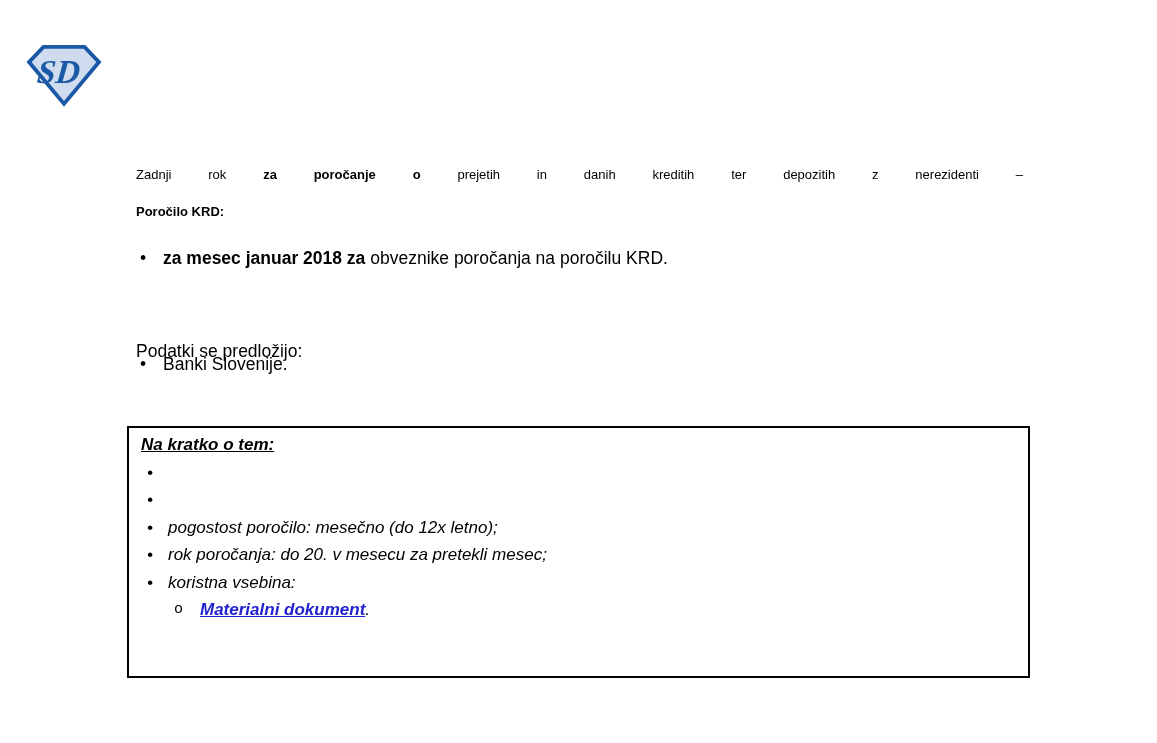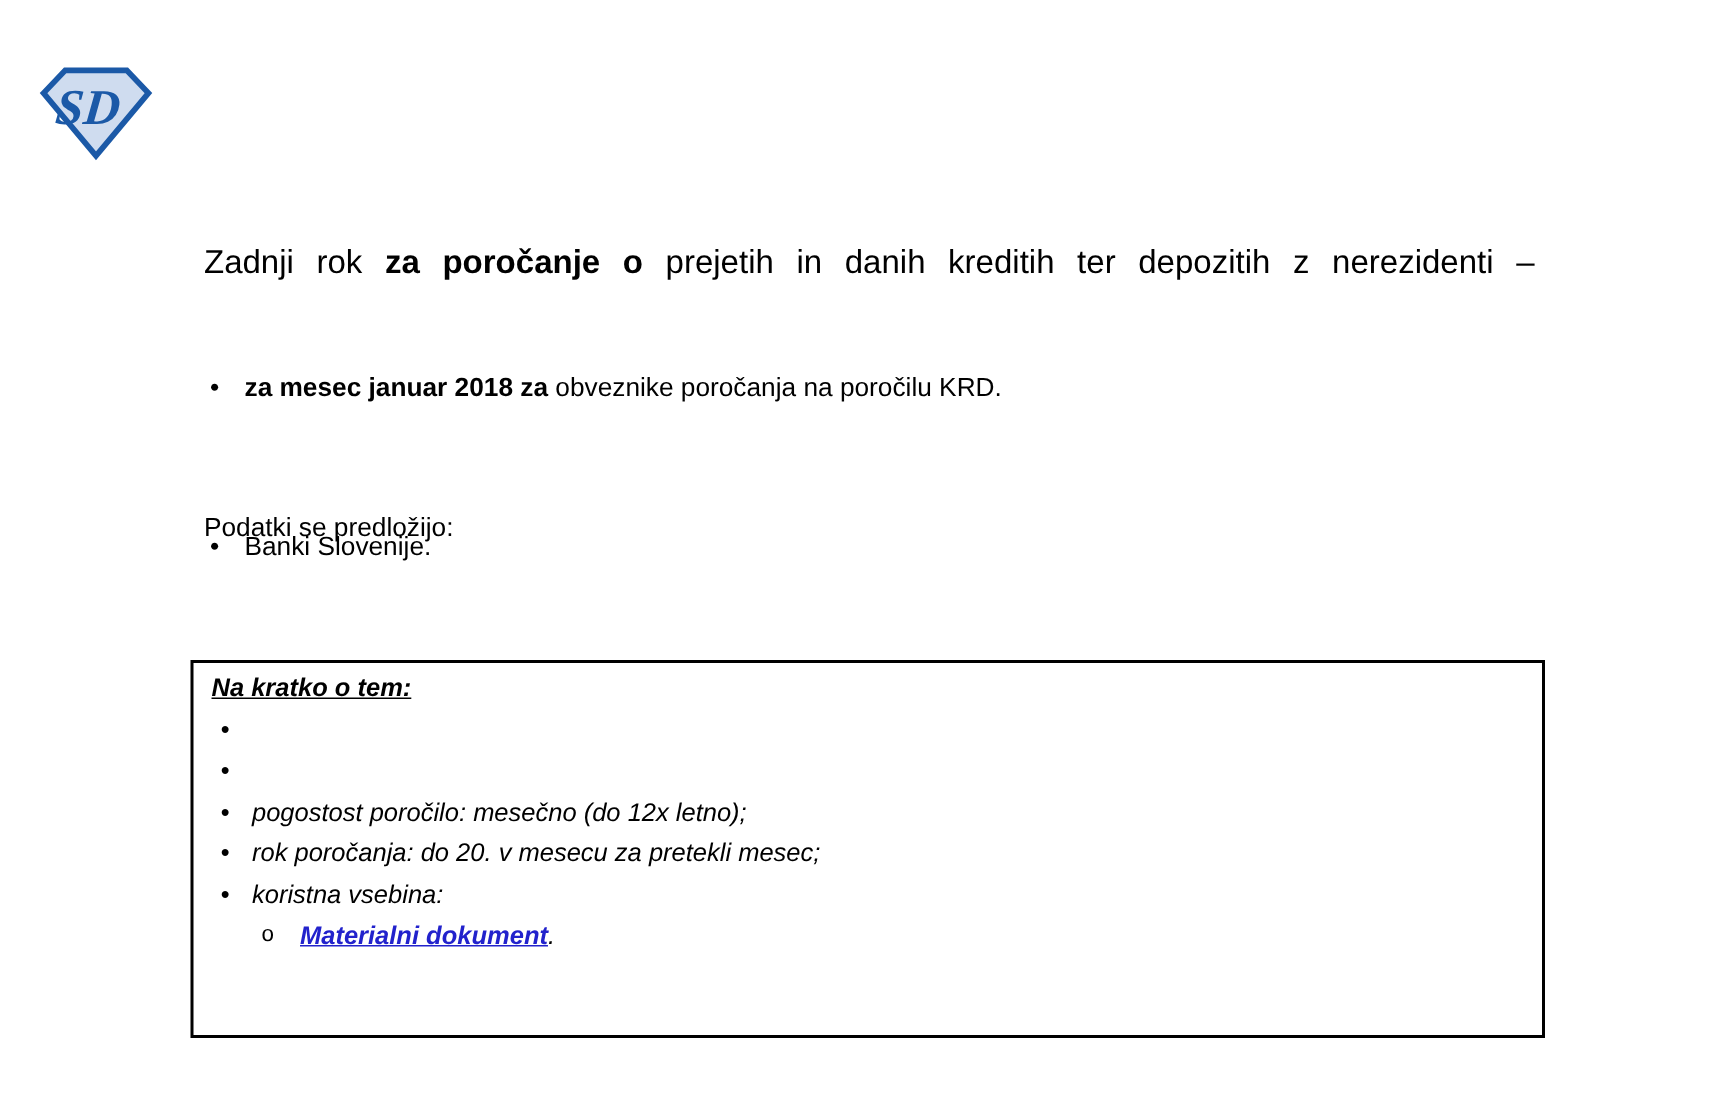--- a/index.html
+++ b/index.html
@@ -9,38 +9,38 @@
     position:relative;overflow:hidden;
   }
   #page{position:relative;width:1157px;height:743px;}
 
   
   #logo{position:absolute;left:26px;top:42px;width:76px;height:66px;}
 
   
   .abs{position:absolute;left:136px;width:887px;}
 
-  #intro{top:156px;font-size:22px;line-height:37px;}
+  #intro{top:156px;font-size:13px;line-height:37px;}
   .jline{text-align:justify;text-align-last:justify;}
   .line{text-align:left;}
 
   #deadline-bullet{top:246px;font-size:17.5px;line-height:24px;display:flex;}
   #podatki{top:310px;font-size:17.5px;line-height:24px;margin-top:29px;}
   #recipient-bullet{top:352px;font-size:17.5px;line-height:24px;display:flex;}
 
   .marker{width:23px;flex:0 0 23px;padding-left:4px;box-sizing:content-box;}
   .content{flex:1;}
 
   .b{font-weight:700;}
   a.link{color:var(--link);text-decoration:underline;cursor:pointer;}
   .blu{color:var(--link);}
 
   
   #summary-box{
-    position:absolute;left:127px;top:440px;width:903px;height:252px;
+    position:absolute;left:127px;top:426px;width:903px;height:252px;
     border:2px solid #000;box-sizing:border-box;
     padding:3px 10px 0 12px;
     font-style:italic;font-size:17px;line-height:27.5px;
   }
   #box-title{font-weight:700;text-decoration:underline;}
   .box-item{display:flex;padding-left:6px;}
   .box-item .marker{width:21px;flex:0 0 21px;padding-left:0;}
   .box-subitem{display:flex;padding-left:29px;}
   .box-subitem .marker{
     width:26px;flex:0 0 26px;
@@ -52,20 +52,21 @@
 
 <div id="page">
 
   <svg id="logo" viewBox="0 0 100 86" aria-hidden="true">
     <polygon id="logo-shield" points="4,26 23,6 77,6 96,26 50,81" stroke-width="5" stroke-linejoin="miter" fill="#cfdcef" stroke="#1b59a7"></polygon>
     <text id="logo-letters" x="19" y="53" font-size="44" font-weight="bold" font-style="italic" font-family="Liberation Serif, serif" transform="skewX(-6)" fill="#1b59a7">SD</text>
   </svg>
 
   <div id="intro" class="abs">
     <div class="jline"><span>Zadnji rok </span><span class="b">za poročanje o</span><span> prejetih in danih kreditih ter depozitih z nerezidenti –</span></div>
+    <div class="line"><span class="b">Poročilo KRD:</span></div>
   </div>
 
   <div id="deadline-bullet" class="abs">
     <span class="marker">•</span>
     <div class="content line"><span class="b">za mesec januar 2018 za</span><span> obveznike poročanja na poročilu KRD.</span></div>
   </div>
 
   <div id="podatki" class="abs">Podatki se predložijo:</div>
 
   <div id="recipient-bullet" class="abs">

